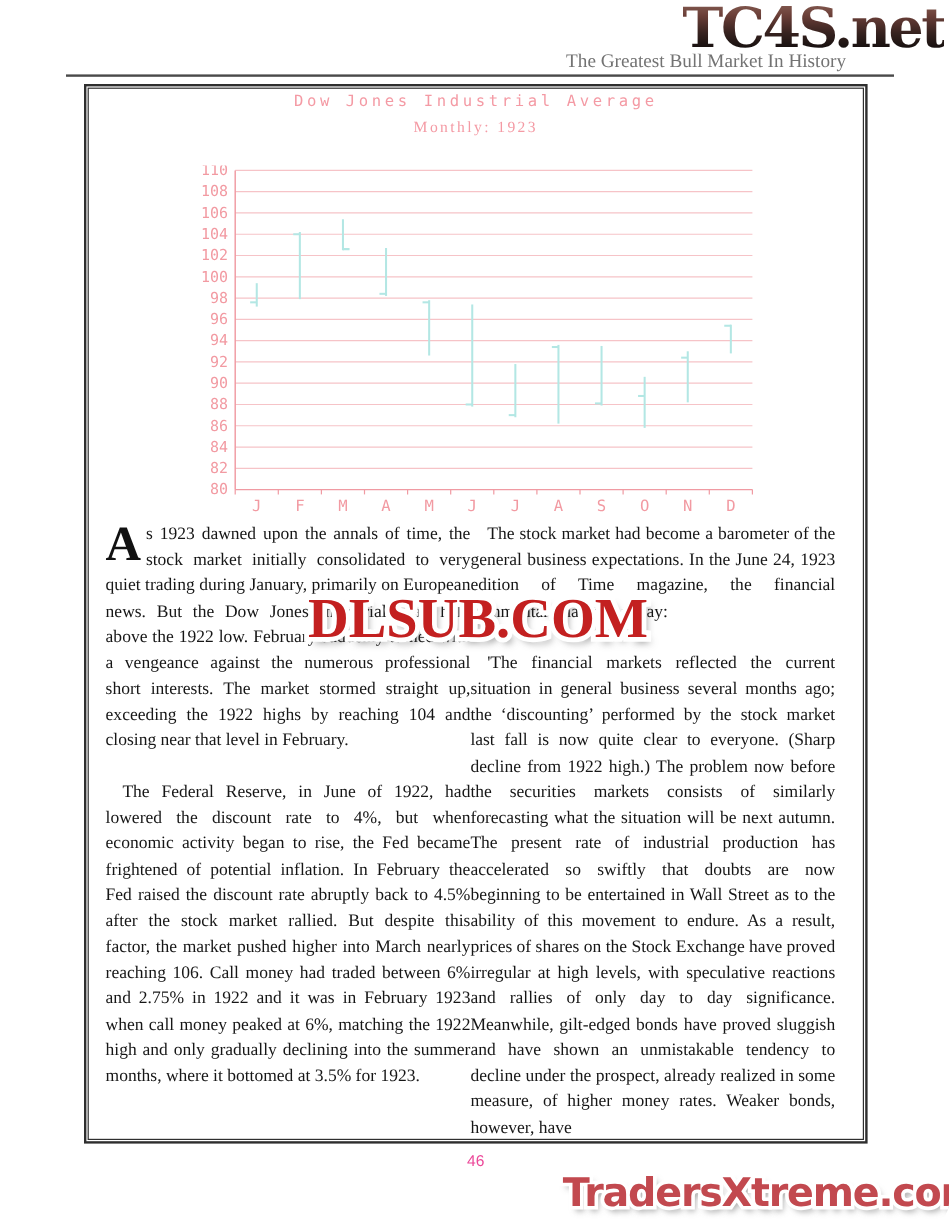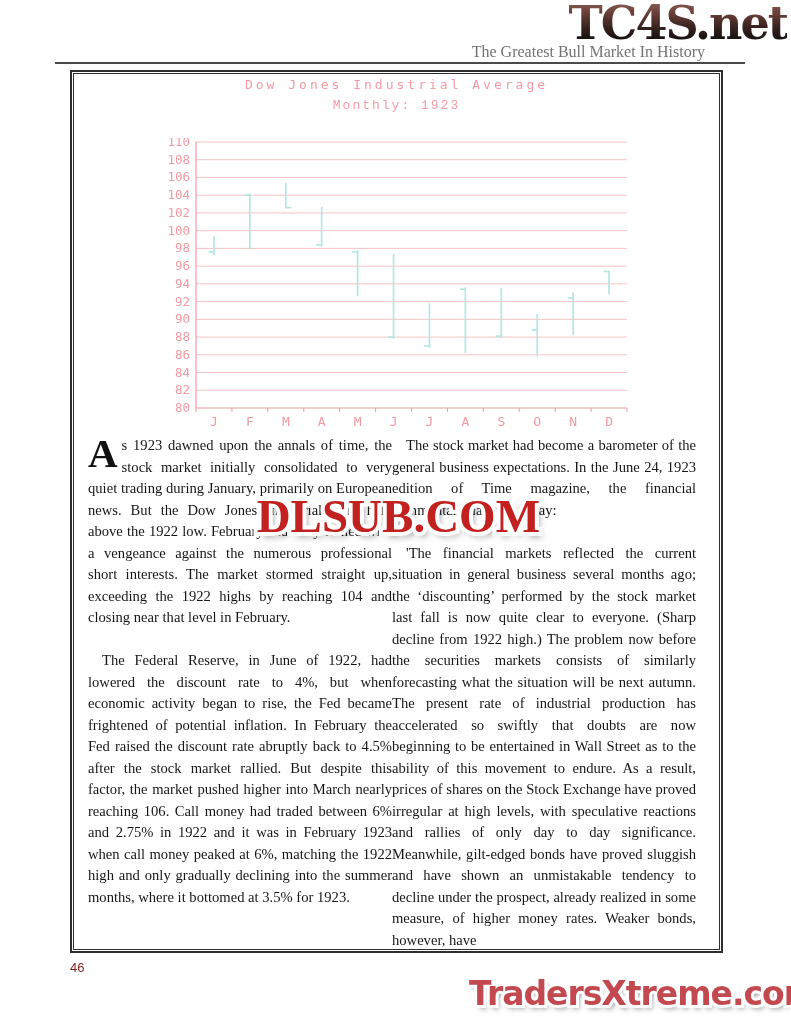--- a/index.html
+++ b/index.html
@@ -74,21 +74,21 @@
     font-size: 13px;
     letter-spacing: 3px;
     color: #f49aa4;
     font-weight: 400;
   }
   .chart-subtitle {
     position: absolute;
     top: 26px;
     left: 0; right: 0;
     text-align: center;
-    font-family: Liberation Mono, monospace;
+    font-family: Liberation Serif, serif;
     font-size: 13px;
     letter-spacing: 2px;
     color: #f49aa4;
   }
   .chart-svg {
     position: absolute;
     left: 93px;
     top: 66px;
     width: 472px;
     height: 296px;
@@ -144,23 +144,24 @@
     text-shadow: 4px 5px 6px rgba(70,70,70,0.55);
   }
   .watermark .wm-front { color: #c32020; }
 
   
   .page-number {
     position: absolute;
     left: 70px;
     top: 960px;
     width: 653px;
+    text-align: center;
     font-family: "Liberation Sans", sans-serif;
     font-size: 13px;
-    color: #7f1d1d;
+    color: #ec4899;
   }
   .tx-logo {
     position: absolute;
     right: 2px;
     top: 975px;
     width: 320px;
     height: 42px;
     font-family: "DejaVu Sans", sans-serif;
     font-weight: 700;
     font-size: 33px;

